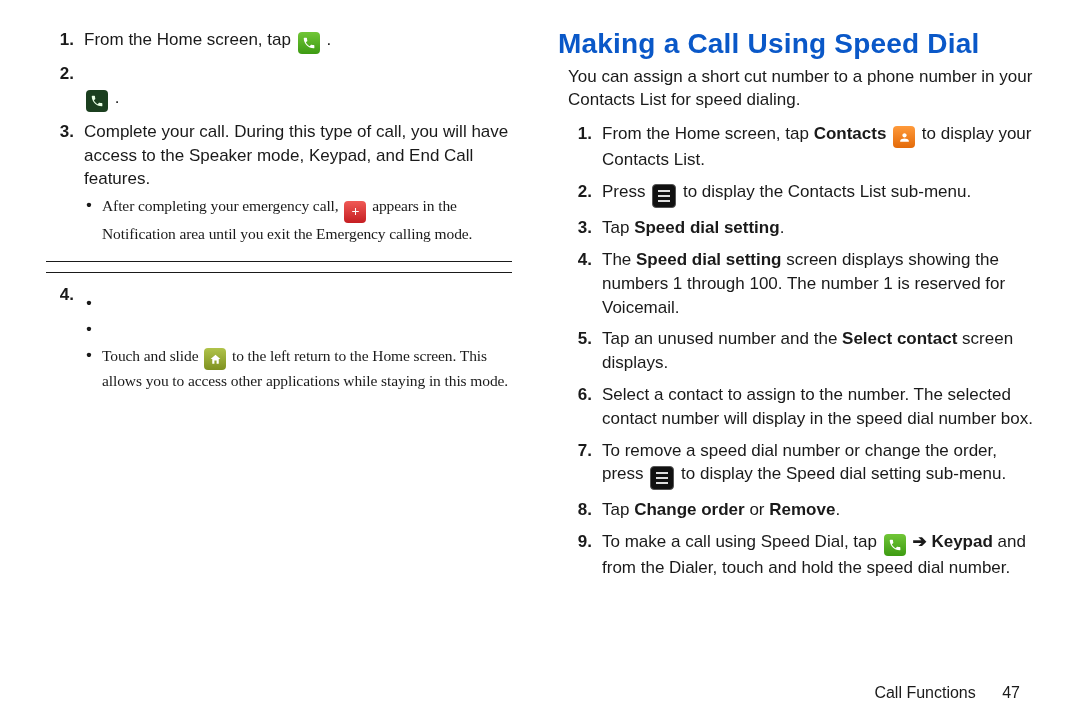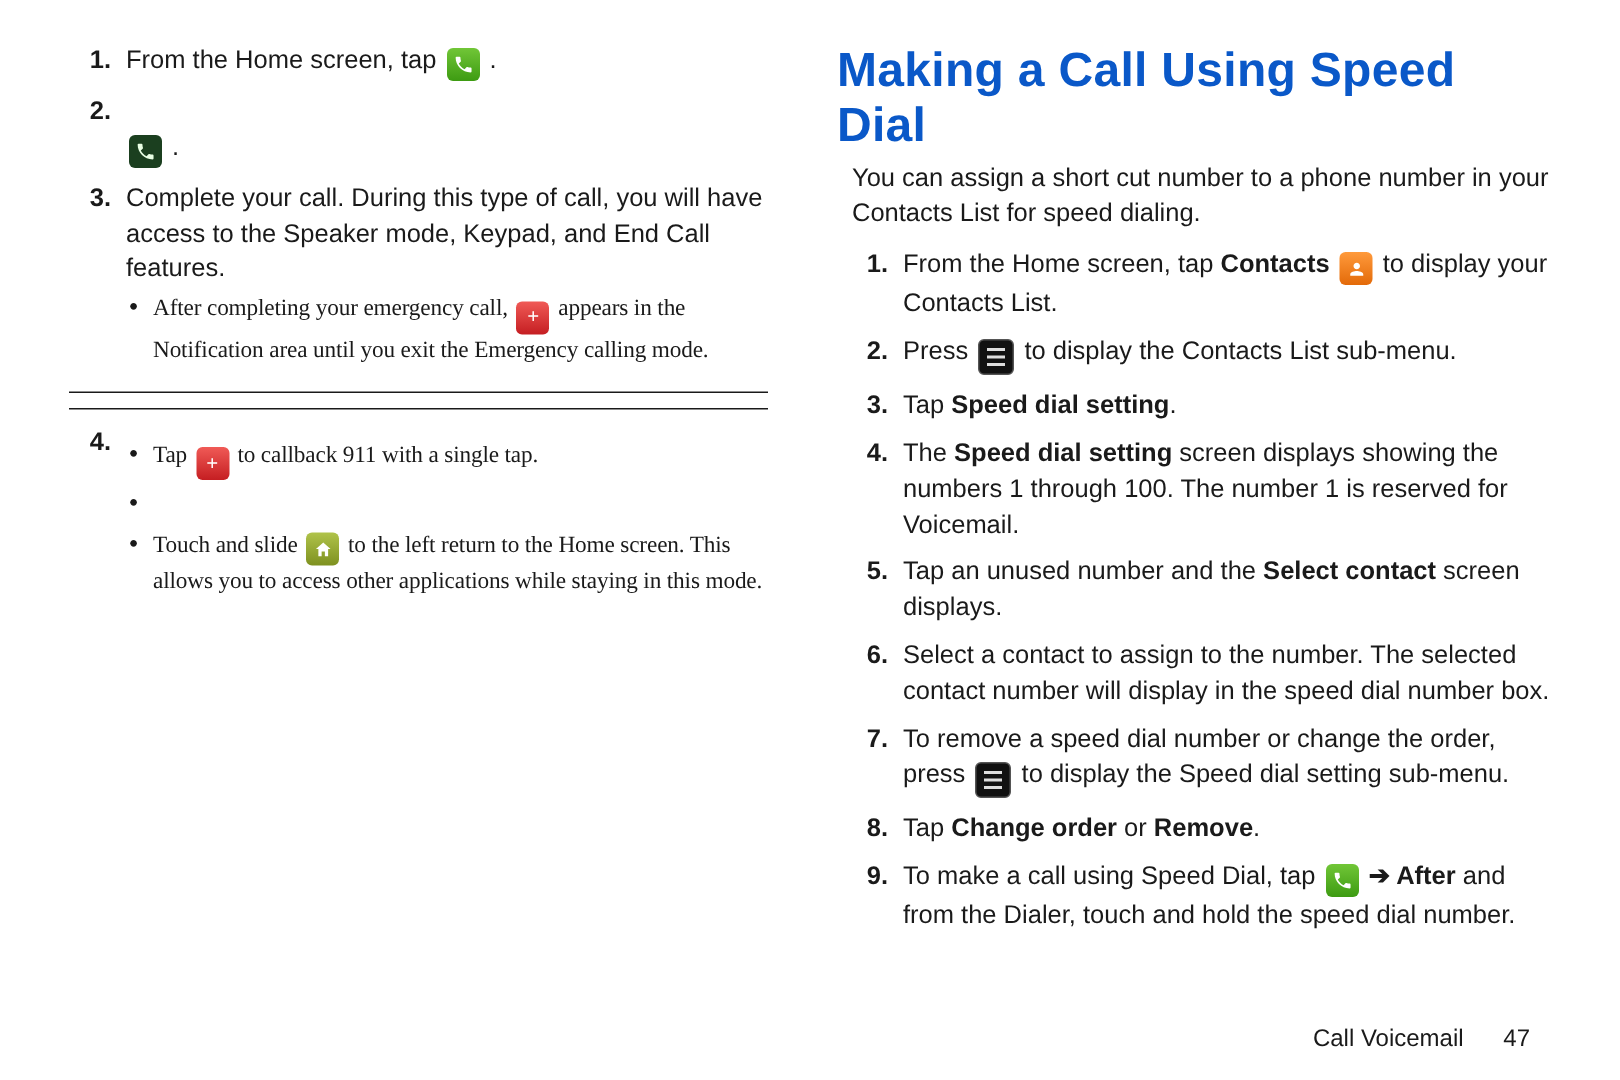--- a/index.html
+++ b/index.html
@@ -11,21 +11,21 @@
     position:relative;
     box-sizing:border-box;
     padding:28px 40px 20px 40px;
   }
   .page{display:flex;gap:40px;width:100%}
   .col{flex:1;min-width:0}
   .colL{flex:0 0 478px}
   .colR{flex:0 0 480px}
   .heading{
     color:#0a58c8;
-    font-size:32px;
+    font-size:28px;
     font-weight:800;
     margin:0 0 6px 0;
     letter-spacing:.2px;
   }
   .intro-right{margin:0 0 10px 0; line-height:1.35; padding-left:10px}
   ol.steps{list-style:none;margin:0;padding:0}
   ol.steps>li{
     display:flex;
     align-items:flex-start;
     gap:6px;
@@ -132,25 +132,20 @@
     <hr class="rule">
     <hr class="rule">
 
     <ol class="steps">
       <li>
         <span class="num">4.</span>
         <span class="body">
           <ul class="bullets" style="margin-top:10px">
             <li>
               <span class="dot">•</span>
-              <span class="cond">
-                <span>Tap </span>
-                <span class="icon plus-red">+</span>
-                <span> to callback 911 with a single tap.</span>
-              </span>
             </li>
             <li>
               <span class="dot">•</span>
             </li>
             <li>
               <span class="dot">•</span>
               <span class="cond">
                 <span>Touch and slide </span>
                 <span class="icon home-olive">
                     <svg viewBox="0 0 24 24">
@@ -233,24 +228,24 @@
         </span>
       </li>
       <li>
         <span class="num">9.</span>
         <span class="body">
           <span>To make a call using Speed Dial, tap </span>
           <span class="icon phone-green">
               <svg viewBox="0 0 24 24">
                 <path d="M6.6 10.8c1.4 2.8 3.8 5.2 6.6 6.6l2.2-2.2c.3-.3.7-.4 1.1-.3 1.2.4 2.4.6 3.7.6.6 0 1 .5 1 1v3.5c0 .6-.5 1-1 1C10.6 21 3 13.4 3 4c0-.6.5-1 1-1h3.5c.6 0 1 .5 1 1 0 1.3.2 2.5.6 3.7.1.4 0 .8-.3 1.1l-2.2 2z"></path>
               </svg>
-            </span><span class="arrow"> ➔ </span><b>After</b>
+            </span><span class="arrow"> ➔ </span><b>Keypad</b>
           <span> and from the Dialer, touch and hold the speed dial number.</span>
         </span>
       </li>
     </ol>
   </div>
 </div>
 
 <div class="footer">
-  <span>Call Voicemail</span>
+  <span>Call Functions</span>
   <span class="pg">47</span>
 </div>
 
 </body></html>

